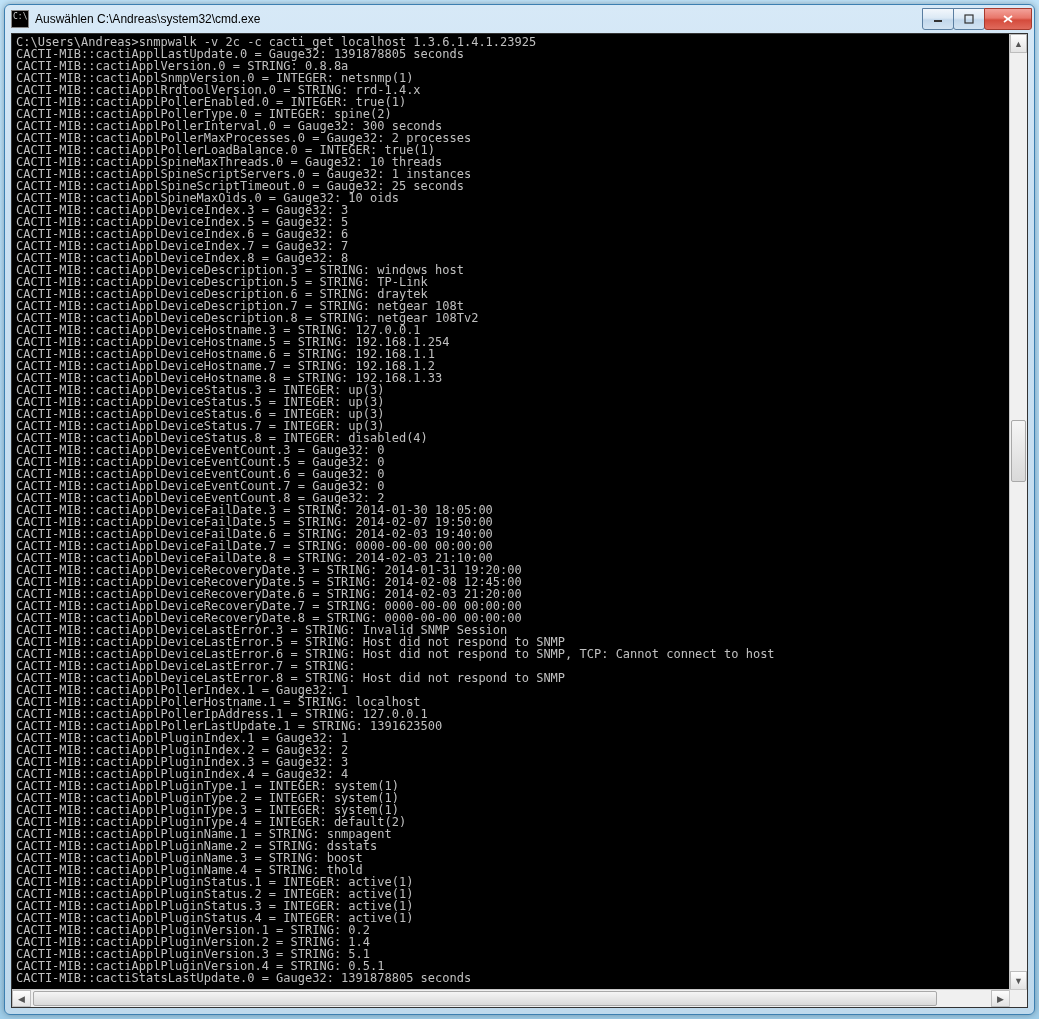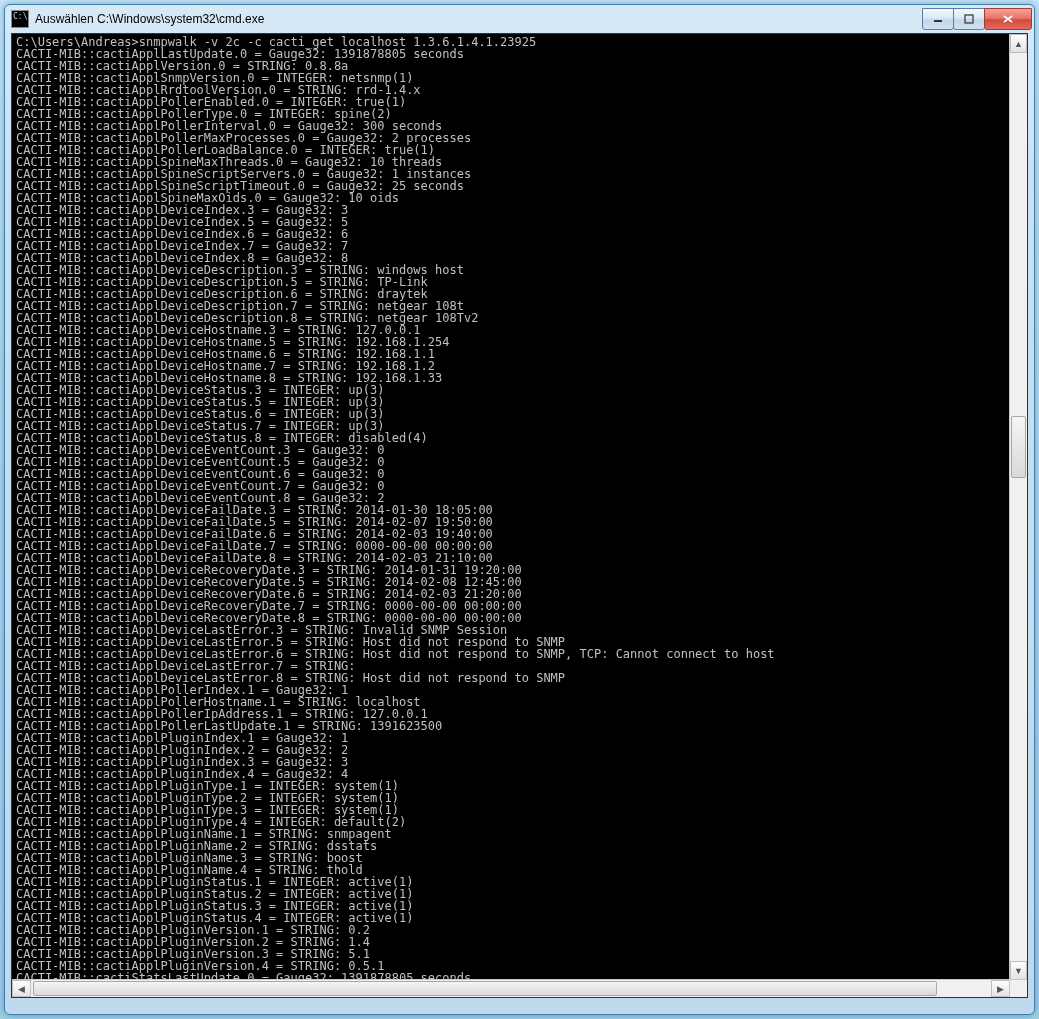--- a/index.html
+++ b/index.html
@@ -77,21 +77,21 @@
   }
   .win-btn.close {
     background: linear-gradient(to bottom, #f3a29a 0%, #e8766a 45%, #d44b3c 55%, #e06a5c 100%);
     border-color: #a63a2e;
     color: #fff;
     width: 46px;
     border-radius: 0 0 3px 3px;
   }
   .win-btn svg { display:block; }
   .client {
-    margin: 0 6px 16px 6px;
+    margin: 0 6px 6px 6px;
     flex: 1 1 auto;
     background: #000;
     border: 1px solid #333;
     position: relative;
     display: flex;
     flex-direction: column;
   }
   .console-wrap {
     position: relative;
     flex: 1 1 auto;
@@ -165,21 +165,21 @@
     border:1px solid #a9a9a9;
     border-radius:2px;
   }
 </style>
 </head>
 <body>
 
 <div class="window">
   <div class="titlebar">
     <span class="title-icon"></span>
-    <span class="title-text">Auswählen C:\Windows\system32\cmd.exe</span>
+    <span class="title-text">Auswählen C:\Andreas\system32\cmd.exe</span>
     <div class="win-buttons">
       <div class="win-btn">
         <svg width="10" height="10">
             <line x1="1" y1="7" x2="9" y2="7" stroke="#333" stroke-width="2"></line>
           </svg>
       </div>
       <div class="win-btn">
         <svg width="10" height="10">
             <rect x="1" y="1" width="8" height="8" fill="none" stroke="#333" stroke-width="1.2"></rect>
           </svg>

